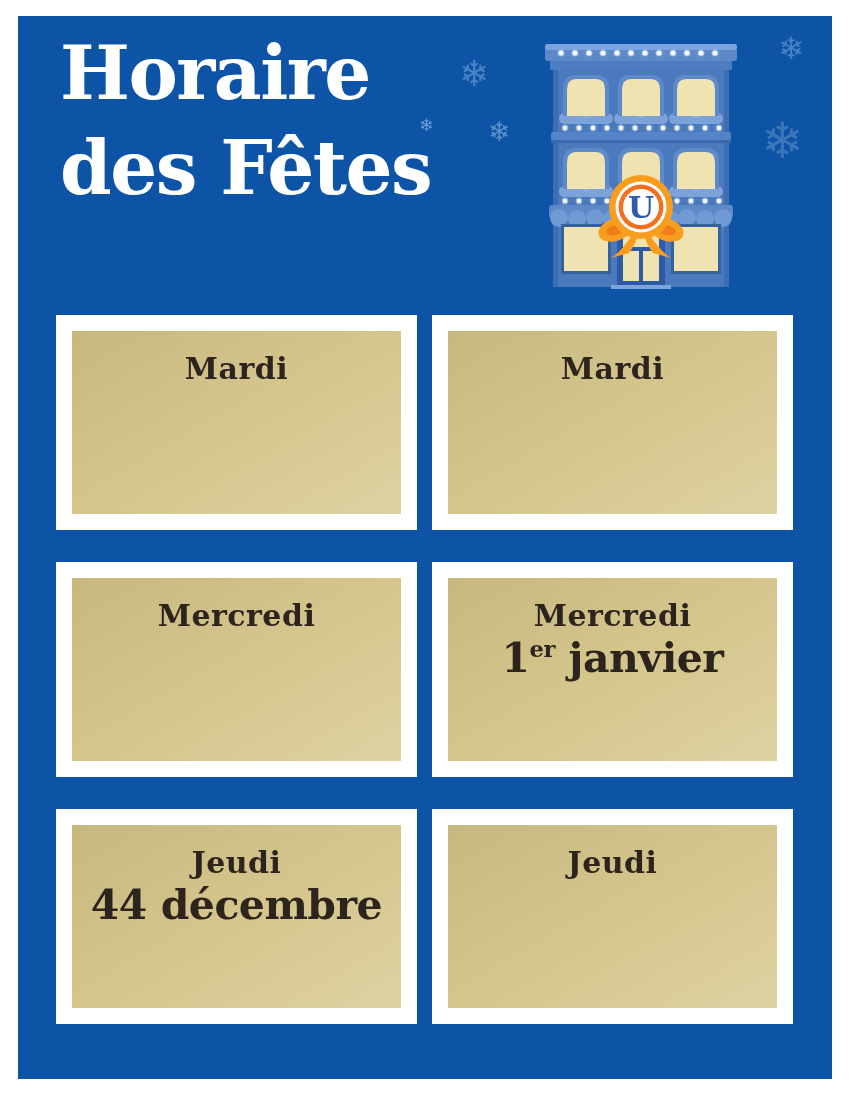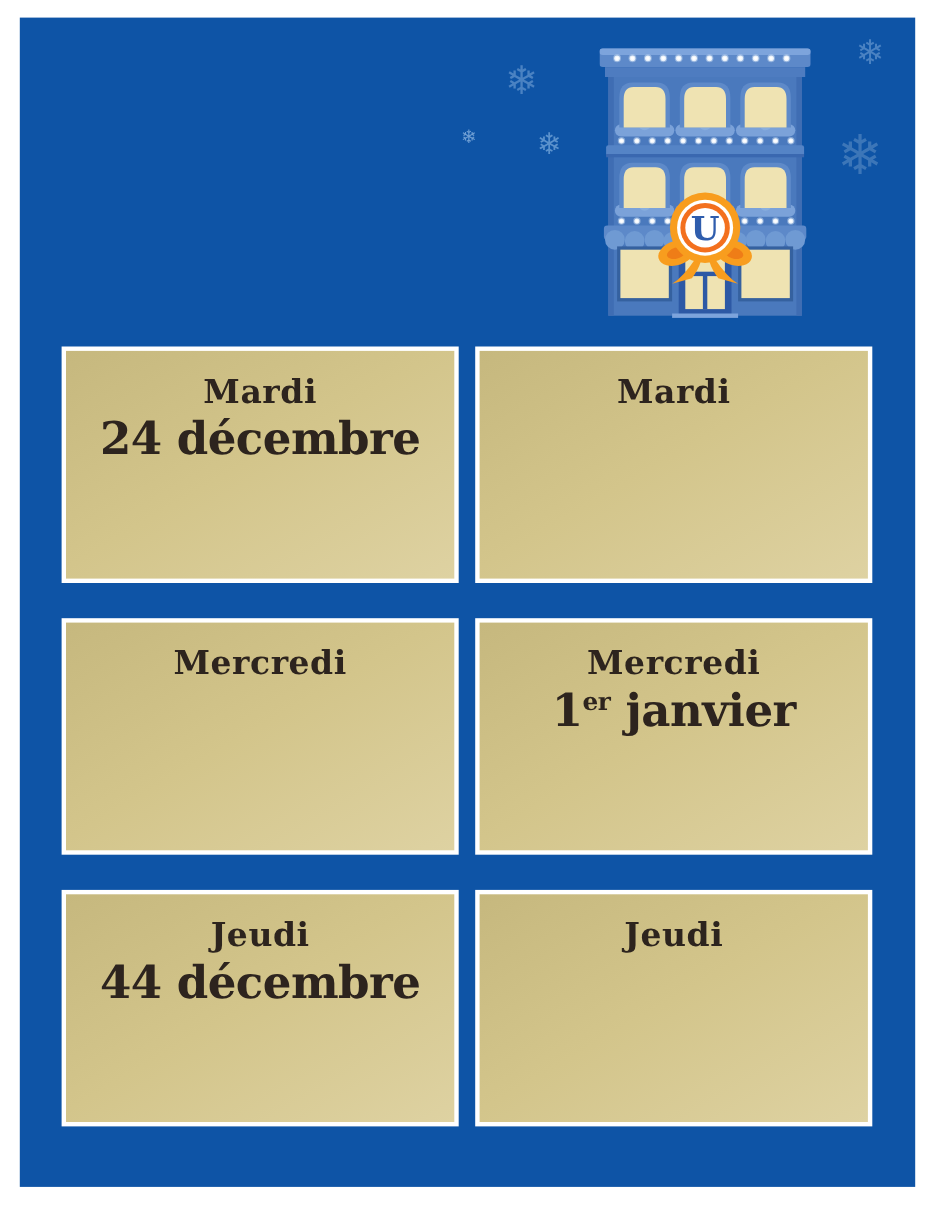--- a/index.html
+++ b/index.html
@@ -24,35 +24,39 @@
   .sf2 { left:401px; top:101px; font-size:17px; color:#6f9fd4; }
   .sf3 { left:470px; top:102px; font-size:27px; color:#5b92cd; }
   .sf4 { left:760px; top:17px;  font-size:31px; color:#4a82c2; }
   .sf5 { left:743px; top:100px; font-size:50px; color:#3c76b8; }
   .building { position:absolute; left:527px; top:24px; }
   .grid {
     position:absolute; left:38px; top:299px; width:737px;
     display:grid; grid-template-columns:361px 361px; grid-auto-rows:215px;
     column-gap:15px; row-gap:32px;
   }
-  .card { background:#ffffff; padding:4px; box-sizing:border-box; }
+  .card { background:#ffffff; padding:16px; box-sizing:border-box; }
   .card-inner {
     width:100%; height:100%; box-sizing:border-box; padding-top:20px;
     background:linear-gradient(150deg,#c6b87e 0%,#d3c58b 48%,#ded2a2 100%);
     text-align:center; color:#2d241e;
   }
   .weekday { font-size:30px; font-weight:700; line-height:36px; letter-spacing:.5px; }
   .date    { font-size:41px; font-weight:700; line-height:48px; letter-spacing:-.5px; }
   .date sup { font-size:.55em; vertical-align:super; line-height:0; }
 </style>
 </head>
 <body>
 
 <div class="poster">
 
+  <div class="title">
+    <div>Horaire</div>
+    <div>des Fêtes</div>
+  </div>
 
   <div class="snowflake sf1">❄</div>
   <div class="snowflake sf2">❄</div>
   <div class="snowflake sf3">❄</div>
   <div class="snowflake sf4">❄</div>
   <div class="snowflake sf5">❄</div>
 
   <svg class="building" width="192" height="250" viewBox="0 0 192 250">
     <defs>
       <g id="win">
@@ -165,21 +169,20 @@
       <circle cx="96" cy="167" r="22.5" fill="#f3701e"></circle>
       <circle cx="96" cy="167" r="18" fill="#ffffff"></circle>
       <text x="96" y="178" text-anchor="middle" font-size="30" font-weight="bold" font-family="DejaVu Serif, serif" fill="#2f5dad">U</text>
     </g>
   </svg>
 
   <div class="grid">
     <div class="card">
       <div class="card-inner">
         <div class="weekday">Mardi</div>
-        <div class="date"><span>24 décembre</span><sup></sup><span></span></div>
       </div>
     </div>
     <div class="card">
       <div class="card-inner">
         <div class="weekday">Mardi</div>
       </div>
     </div>
     <div class="card">
       <div class="card-inner">
         <div class="weekday">Mercredi</div>

